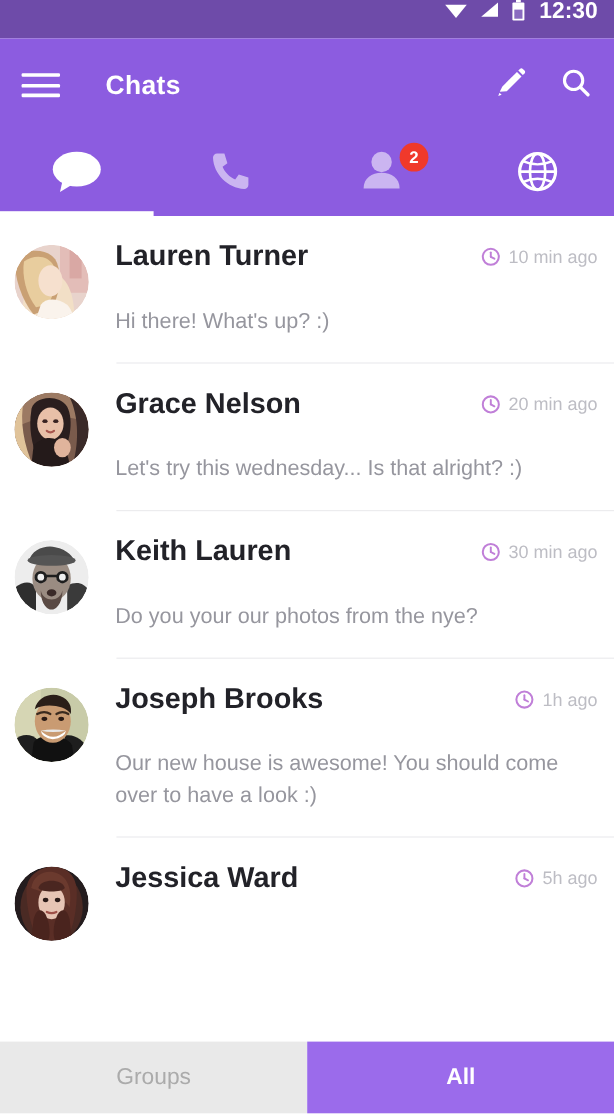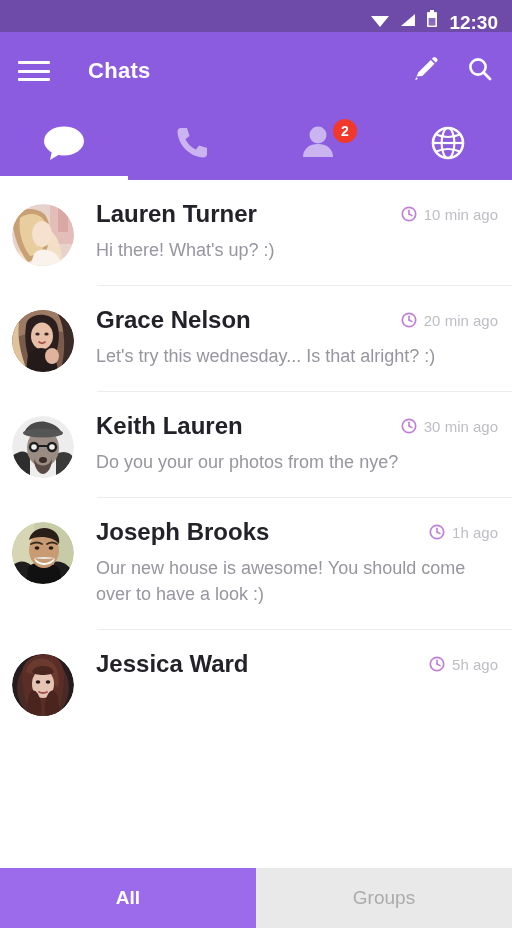--- a/index.html
+++ b/index.html
@@ -9,21 +9,21 @@
     background:#ffffff;
     overflow:hidden;
     position:relative;
   }
 
   
   .status-bar{
     height:32px;
     background:#6E4BA9;
     display:flex;
-    align-items:flex-end;
+    align-items:flex-start;
     justify-content:flex-end;
     padding:0 14px 0 0;
     gap:9px;
   }
   .status-bar .sicon{ display:block; }
   .status-time{
     color:#ffffff;
     font-size:19px;
     font-weight:bold;
     letter-spacing:0px;
@@ -151,21 +151,21 @@
     color:#BDBDC4;
     font-size:15px;
     white-space:nowrap;
     flex:0 0 auto;
   }
   .chat-time svg{ display:block; }
   .chat-msg{
     color:#96969E;
     font-size:18px;
     line-height:1.45;
-    margin-top:9px;
+    margin-top:26px;
     padding-right:12px;
   }
   .divider{
     height:1px;
     background:#ECECEE;
     margin-left:97px;
     margin-right:0;
   }
   .row-sp{ height:22px; }
 
@@ -499,15 +499,15 @@
           </span>
           <span>5h ago</span>
         </div>
       </div>
     </div>
   </div>
 
 </div>
 
 <div class="bottom-tabs">
+  <div class="btab inactive">Groups</div>
   <div class="btab active">All</div>
-  <div class="btab inactive">Groups</div>
 </div>
 
 </body></html>

